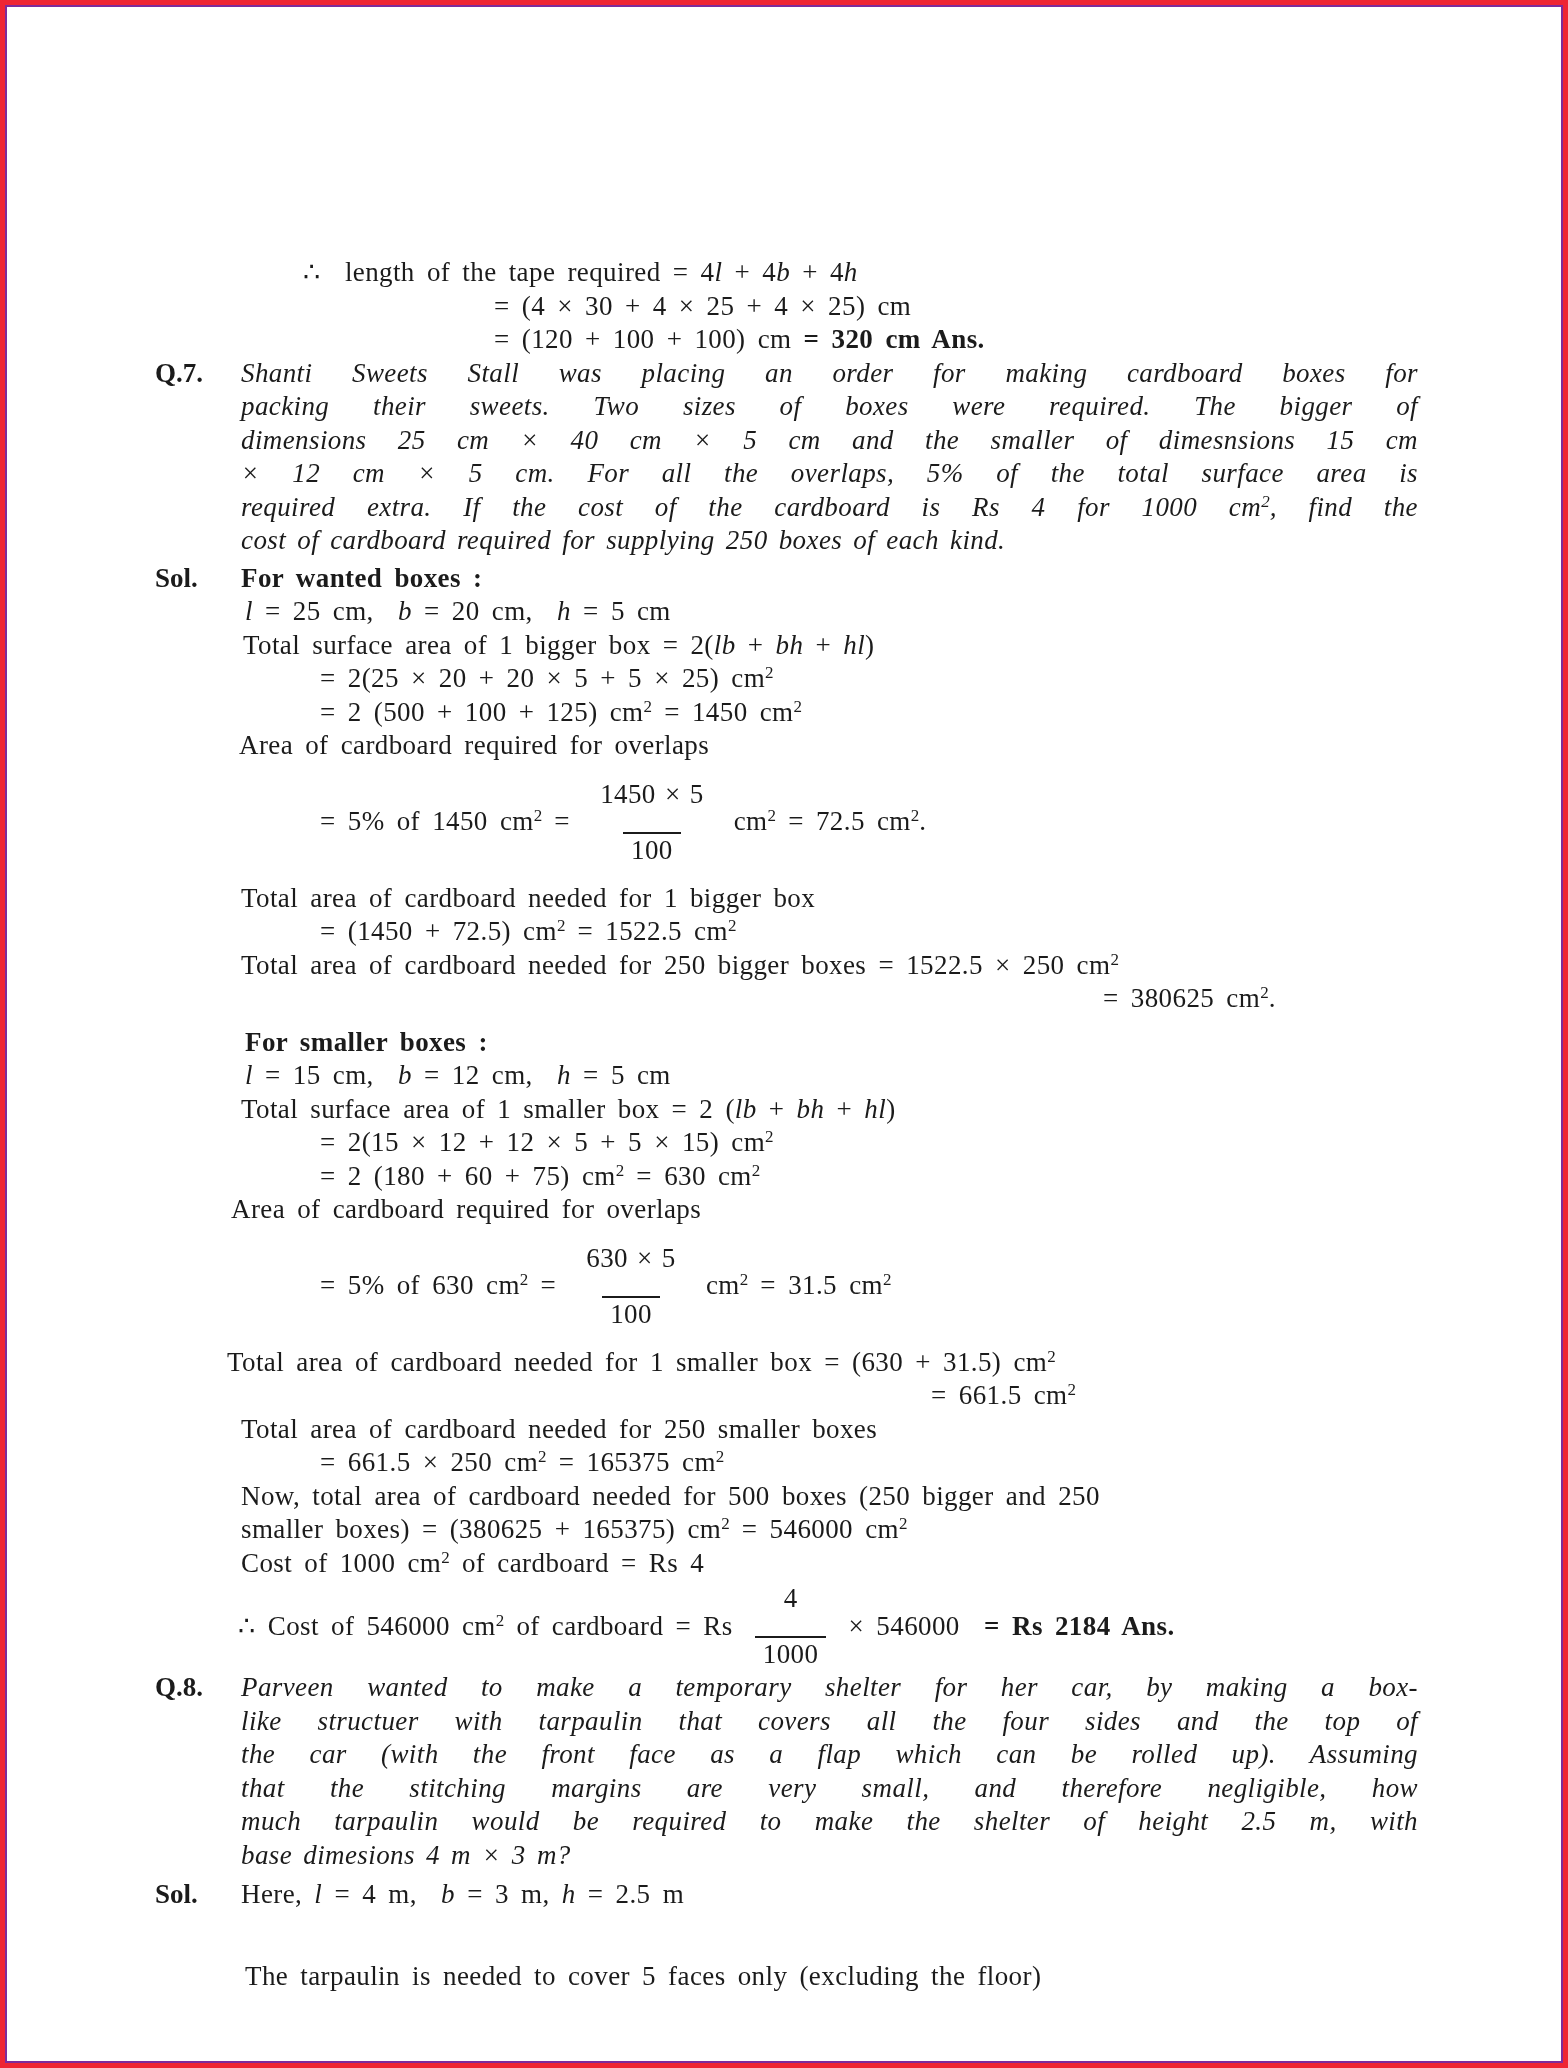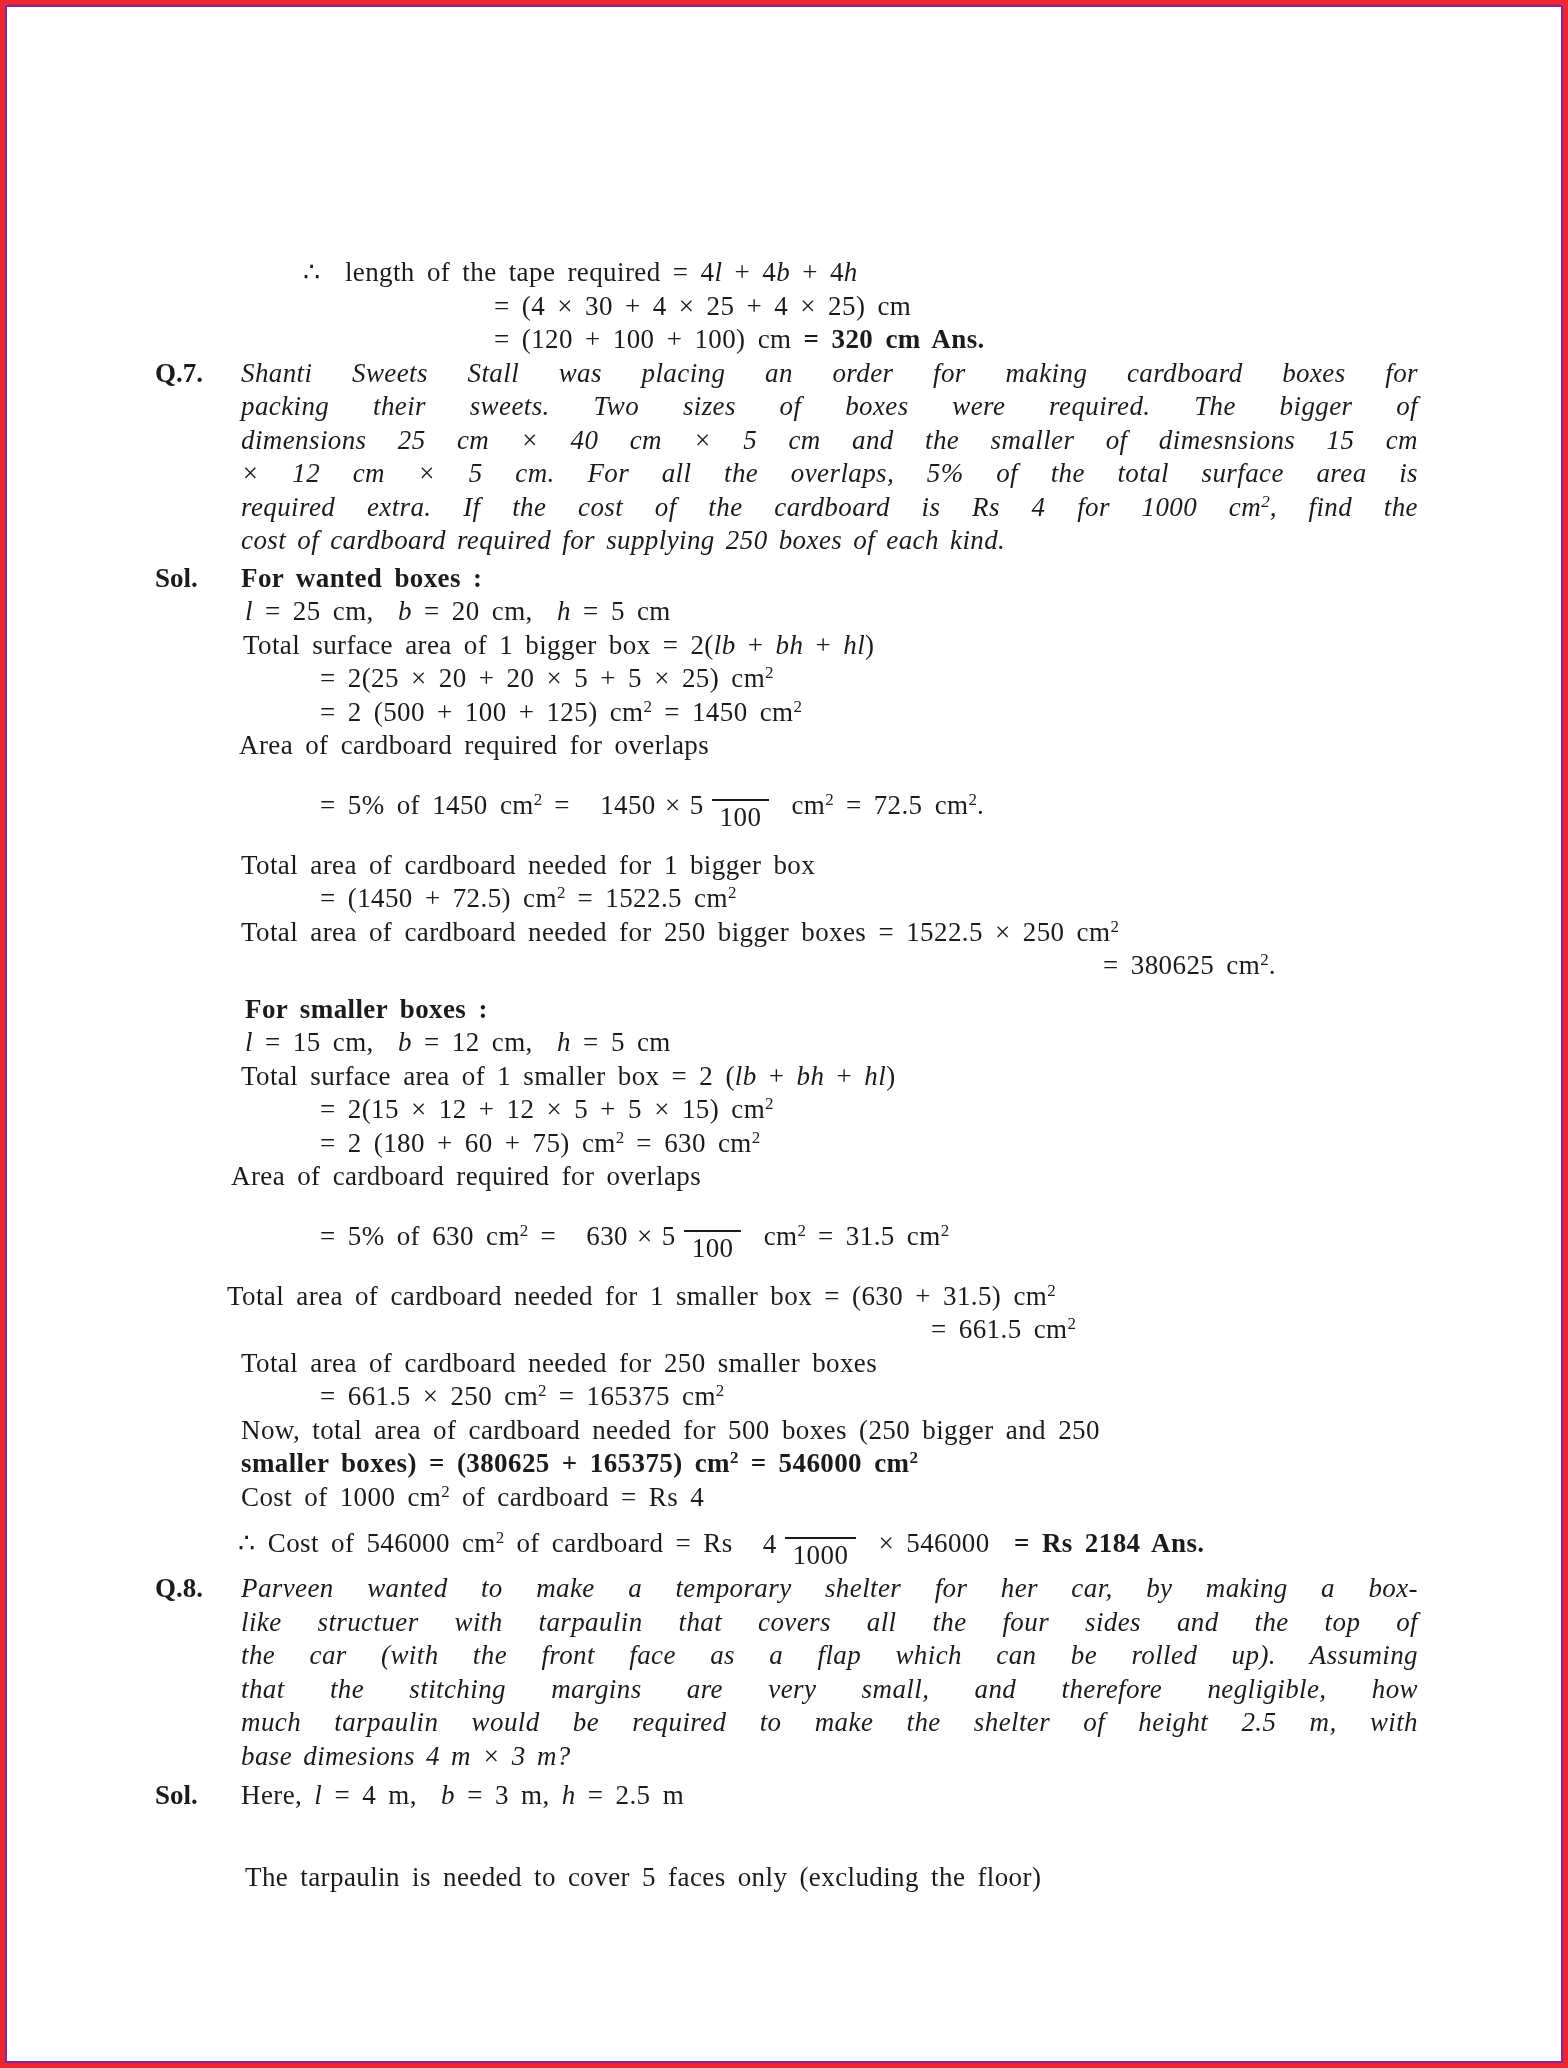--- a/index.html
+++ b/index.html
@@ -50,21 +50,21 @@
   .qline.last{text-align-last:left;}
   
   .solblock{position:relative;padding-left:86px;}
   
   .fracline{
     display:flex;align-items:center;
     margin-top:15px;margin-bottom:15px;
   }
   .fracline.tight{margin-top:2px;margin-bottom:0;}
   .frac{
-    display:inline-flex;flex-direction:row;align-items:center;
+    display:inline-flex;flex-direction:column;align-items:center;
     margin:0 10px;vertical-align:middle;
   }
   .frac .num,.frac .den{
     font-size:27px;line-height:33px;padding:0 8px;
     white-space:pre;word-spacing:2px;letter-spacing:0.4px;
   }
   .frac .den{border-top:2.5px solid var(--ink);margin-top:21px;}
 </style>
 </head>
 <body>
@@ -103,21 +103,21 @@
       <div class="line" style="margin-left: 86px;">Total surface area of 1 smaller box = 2 (<i>lb</i> + <i>bh</i> + <i>hl</i>)</div>
       <div class="line" style="margin-left: 165px;">= 2(15 × 12 + 12 × 5 + 5 × 15) cm<sup>2</sup></div>
       <div class="line" style="margin-left: 165px;">= 2 (180 + 60 + 75) cm<sup>2</sup> = 630 cm<sup>2</sup></div>
       <div class="line" style="margin-left: 76px;">Area of cardboard required for overlaps</div>
       <div class="line fracline" style="margin-left: 165px;"><span>= 5% of 630 cm<sup>2</sup> = </span><span class="frac"><span class="num">630 × 5</span><span class="den">100</span></span><span> cm<sup>2</sup> = 31.5 cm<sup>2</sup></span></div>
       <div class="line" style="margin-left: 72px;">Total area of cardboard needed for 1 smaller box = (630 + 31.5) cm<sup>2</sup></div>
       <div class="line" style="margin-left: 776px;">= 661.5 cm<sup>2</sup></div>
       <div class="line" style="margin-left: 86px;">Total area of cardboard needed for 250 smaller boxes</div>
       <div class="line" style="margin-left: 165px;">= 661.5 × 250 cm<sup>2</sup> = 165375 cm<sup>2</sup></div>
       <div class="line" style="margin-left: 86px;">Now, total area of cardboard needed for 500 boxes (250 bigger and 250</div>
-      <div class="line" style="margin-left: 86px; font-weight: bold;">smaller boxes) = (380625 + 165375) cm<sup>2</sup> = 546000 cm<sup>2</sup></div>
+      <div class="line" style="margin-left: 86px;">smaller boxes) = (380625 + 165375) cm<sup>2</sup> = 546000 cm<sup>2</sup></div>
       <div class="line" style="margin-left: 86px;">Cost of 1000 cm<sup>2</sup> of cardboard = Rs 4</div>
       <div class="line fracline tight" style="margin-left: 83px;"><span>∴ Cost of 546000 cm<sup>2</sup> of cardboard = Rs </span><span class="frac"><span class="num">4</span><span class="den">1000</span></span><span> × 546000  <b>= Rs 2184 Ans.</b></span></div>
       <div class="qblock">
         <div class="qlabel">Q.8.</div>
         <div class="line qline">Parveen wanted to make a temporary shelter for her car, by making a box-</div>
         <div class="line qline">like structuer with tarpaulin that covers all the four sides and the top of</div>
         <div class="line qline">the car (with the front face as a flap which can be rolled up). Assuming</div>
         <div class="line qline">that the stitching margins are very small, and therefore negligible, how</div>
         <div class="line qline">much tarpaulin would be required to make the shelter of height 2.5 m, with</div>
         <div class="line qline last">base dimesions 4 m × 3 m?</div>

